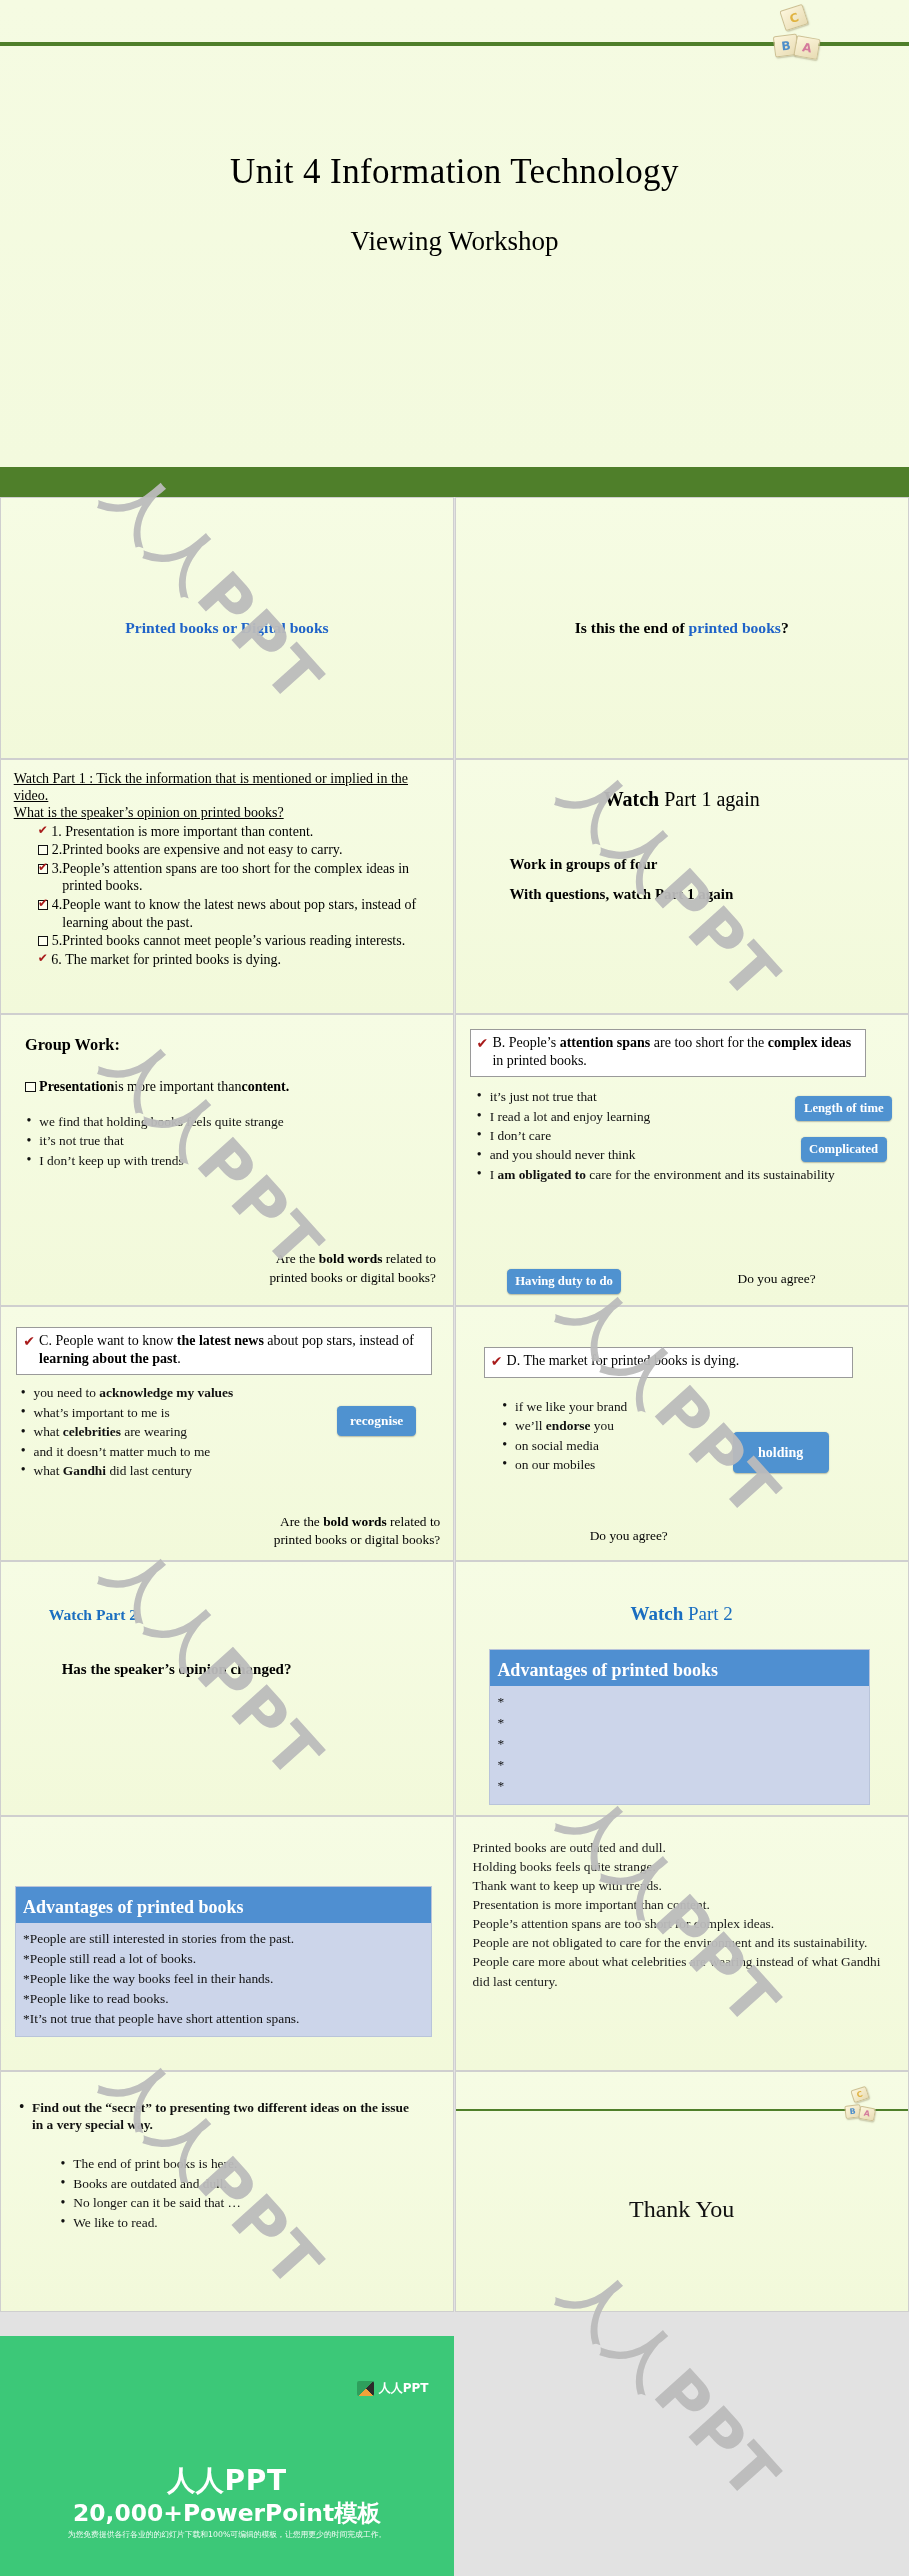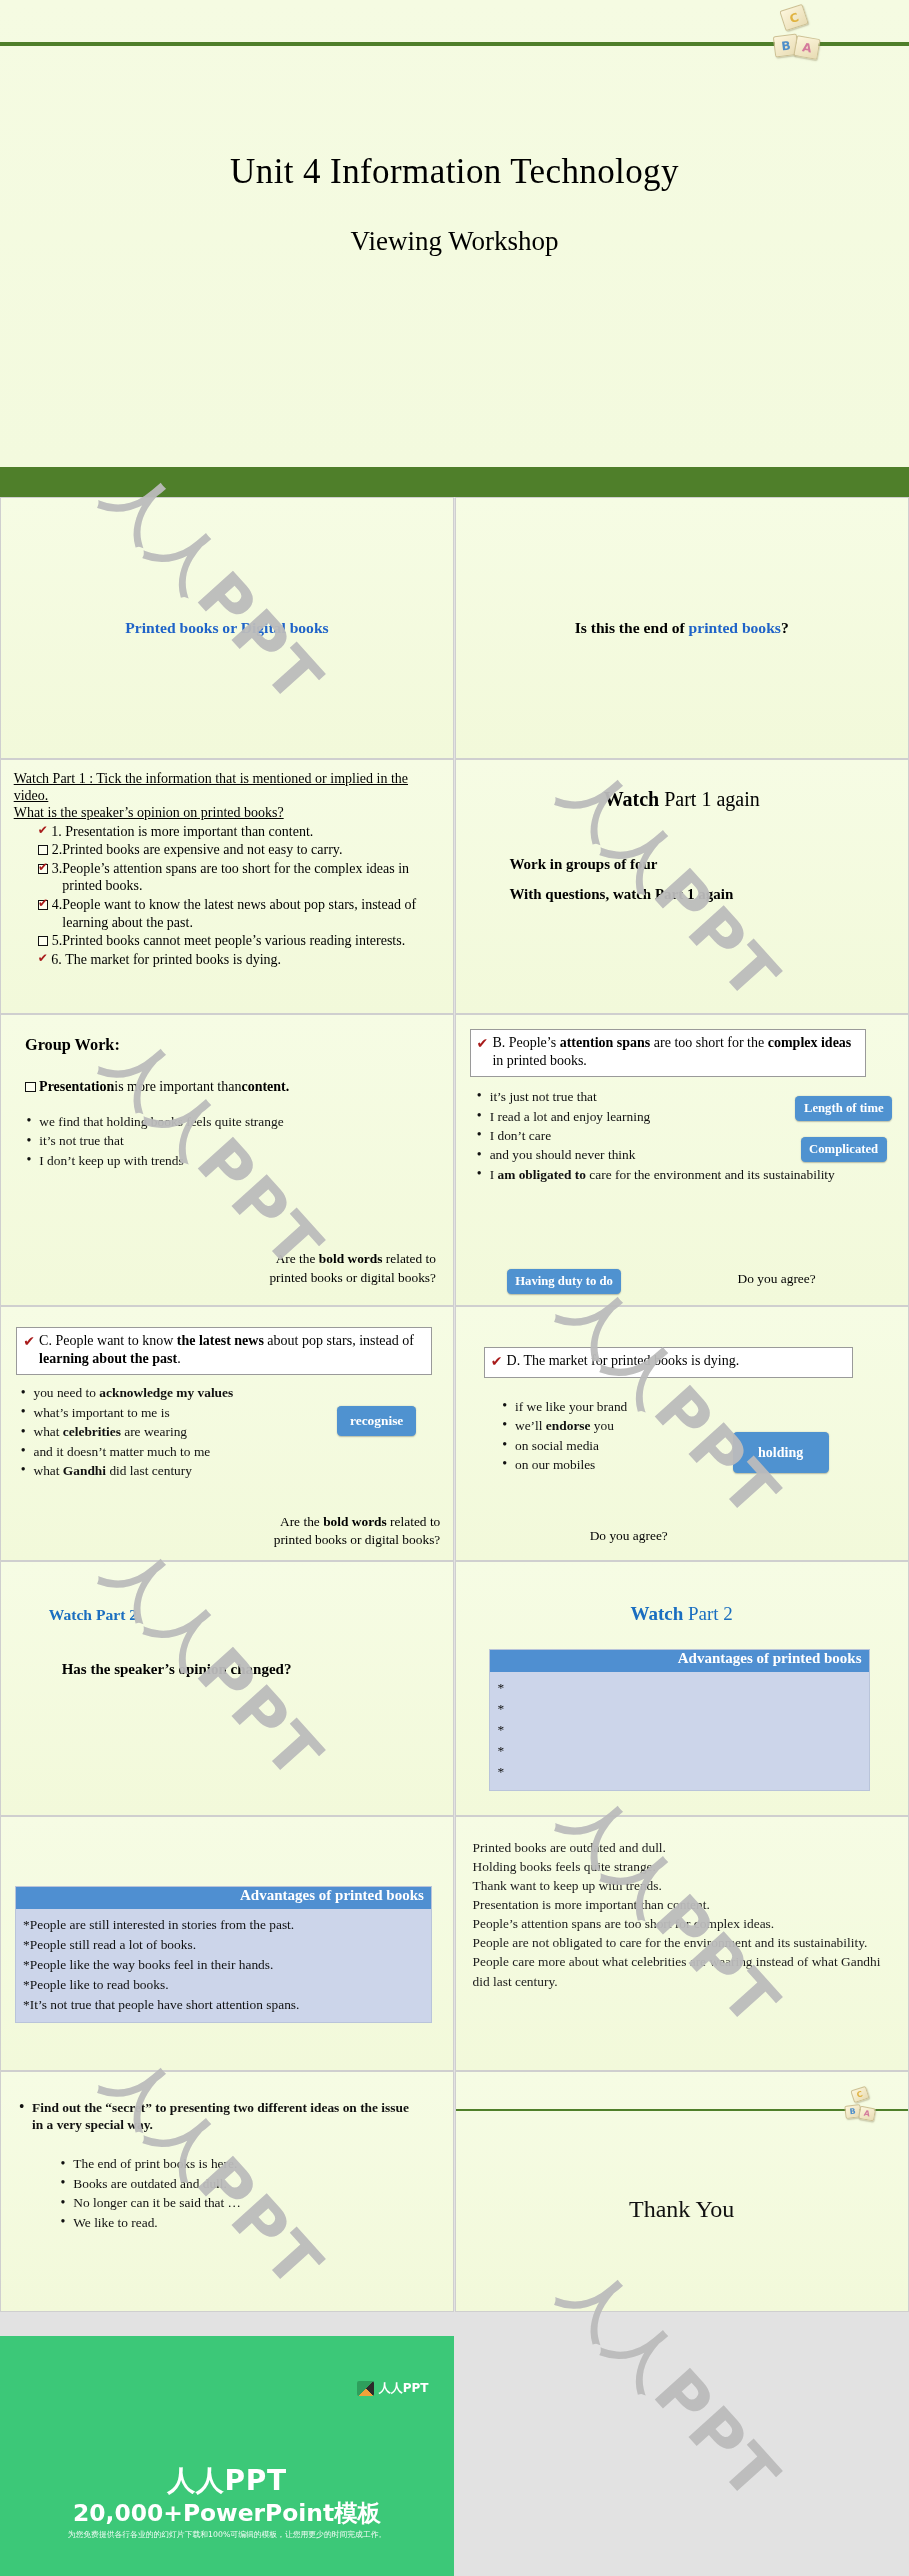--- a/index.html
+++ b/index.html
@@ -183,23 +183,22 @@
     position: absolute;
     z-index: 3;
   }
 
   
   .adv { border: 0.7px solid #b9c4da; }
   .adv-head {
     background: #4f8fd1;
     color: #fff;
     font-weight: bold;
-    font-size: 15px;
-    padding: 0 7px 5px 7px;
-    text-align: right;
+    font-size: 18px;
+    padding: 10px 7px 5px 7px;
   }
   .adv-body {
     background: #ccd5ea;
     padding: 5.7px 7px 7px 7px;
     font-size: 13.4px;
     line-height: 1.5;
     color: #111;
   }
   .adv-body .blank { height: 21px; }
 

